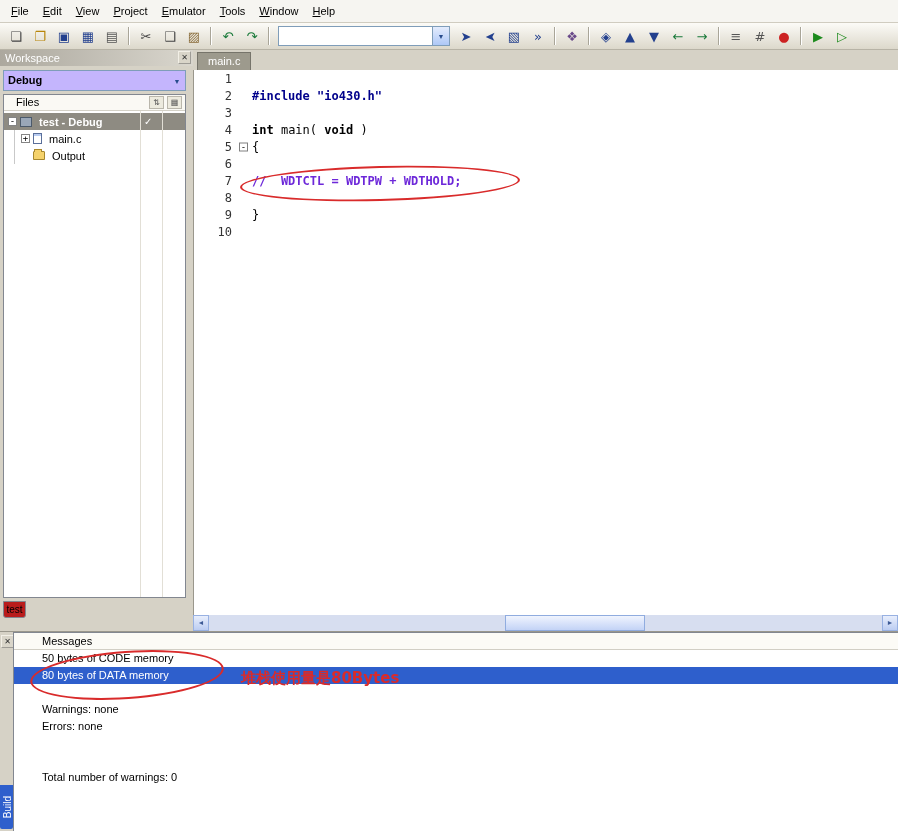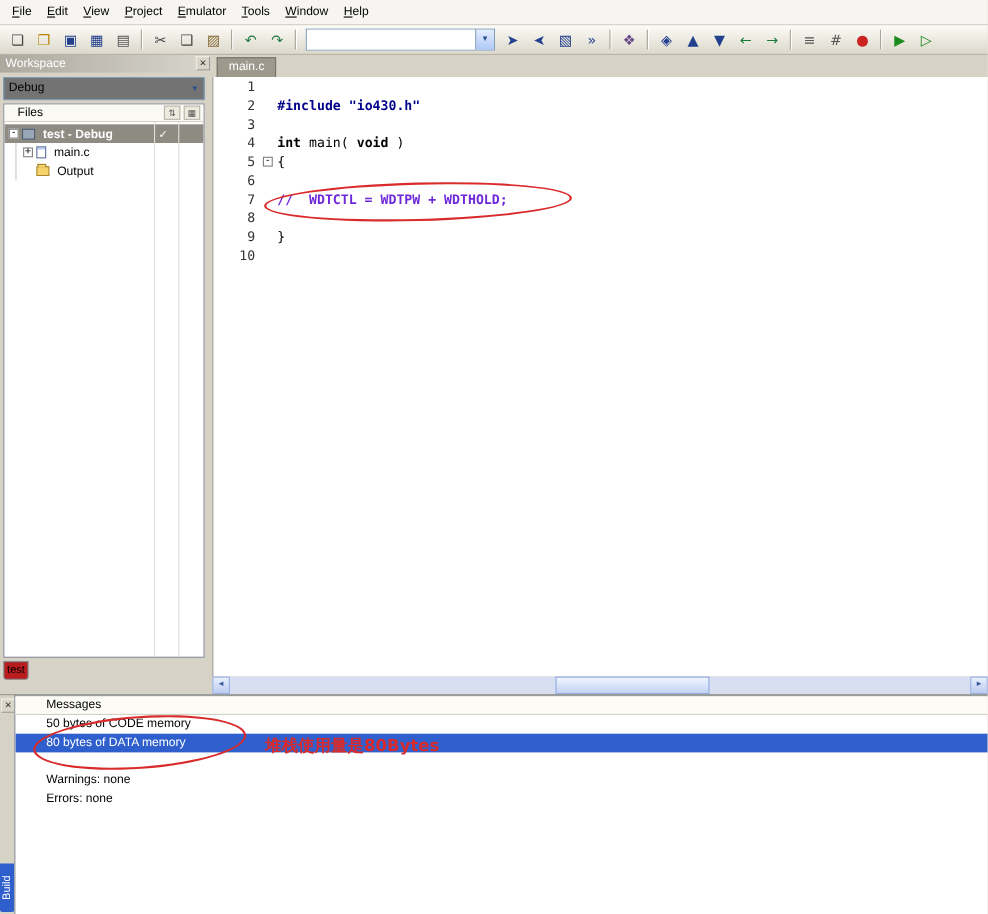--- a/index.html
+++ b/index.html
@@ -45,21 +45,21 @@
   #workspace { position:absolute; left:0; top:50px; width:193px; height:581px; }
   #ws-caption { position:absolute; left:0; top:0; width:100%; height:16px;
     background:linear-gradient(90deg,#aca89e,#d9d6cd);
     color:#fff; font-size:11px; line-height:16px; padding-left:5px; }
   .close-btn { position:absolute; width:13px; height:13px; background:#d9d5c9;
     border:1px outset #f2efe6; font-size:8px; line-height:11px; text-align:center;
     color:#333; cursor:default; }
   .close-btn::before { content:"✕"; }
   #ws-close { right:2px; top:1px; }
   #ws-combo { position:absolute; left:3px; top:20px; width:183px; height:21px;
-    background:#737373; border:1px solid #7f9db9; display:flex; align-items:center; }
+    background:#c4b5fd; border:1px solid #7f9db9; display:flex; align-items:center;font-weight:bold; }
   #ws-combo .combo-text { flex:1; line-height:19px; padding-left:4px; }
   #filesbox { position:absolute; left:3px; top:44px; width:183px; height:504px;
     background:#fff; border:1px solid #828790; overflow:hidden; }
   #files-header { position:relative; height:16px; background:#faf9f4;
     border-bottom:1px solid #d4d1c7; line-height:15px; padding-left:12px; }
   .fh-icon { position:absolute; top:1px; width:15px; height:13px; border:1px solid #b9b6ab;
     background:#eceade; font-size:8px; line-height:11px; text-align:center; color:#555; cursor:default; }
   #fh-icon1 { right:21px; } #fh-icon1::before { content:"⇅"; }
   #fh-icon2 { right:3px;  } #fh-icon2::before { content:"▦"; }
   .colline { position:absolute; top:16px; bottom:0; width:1px; background:#e2dfd6; z-index:3; }
@@ -325,20 +325,21 @@
         <span>Messages</span>
       </div>
       <div>
           <div class="mrow"><span class="mtext">50 bytes of CODE memory</span></div>
           <div class="mrow msel"><span class="mtext">80 bytes of DATA memory</span></div>
           <div class="mrow"><span class="mtext"></span></div>
           <div class="mrow"><span class="mtext">Warnings: none</span></div>
           <div class="mrow"><span class="mtext">Errors: none</span></div>
           <div class="mrow"><span class="mtext"></span></div>
           <div class="mrow"><span class="mtext"></span></div>
+          <div class="mrow"><span class="mtext">Total number of warnings: 0</span></div>
         </div>
     </div>
   </div>
 
   <div id="overlay">
     <div id="ann-ellipse-code" class="ann-ellipse"></div>
     <div id="ann-ellipse-msg" class="ann-ellipse"></div>
     <div id="ann-text">堆栈使用量是80Bytes</div>
   </div>
 

